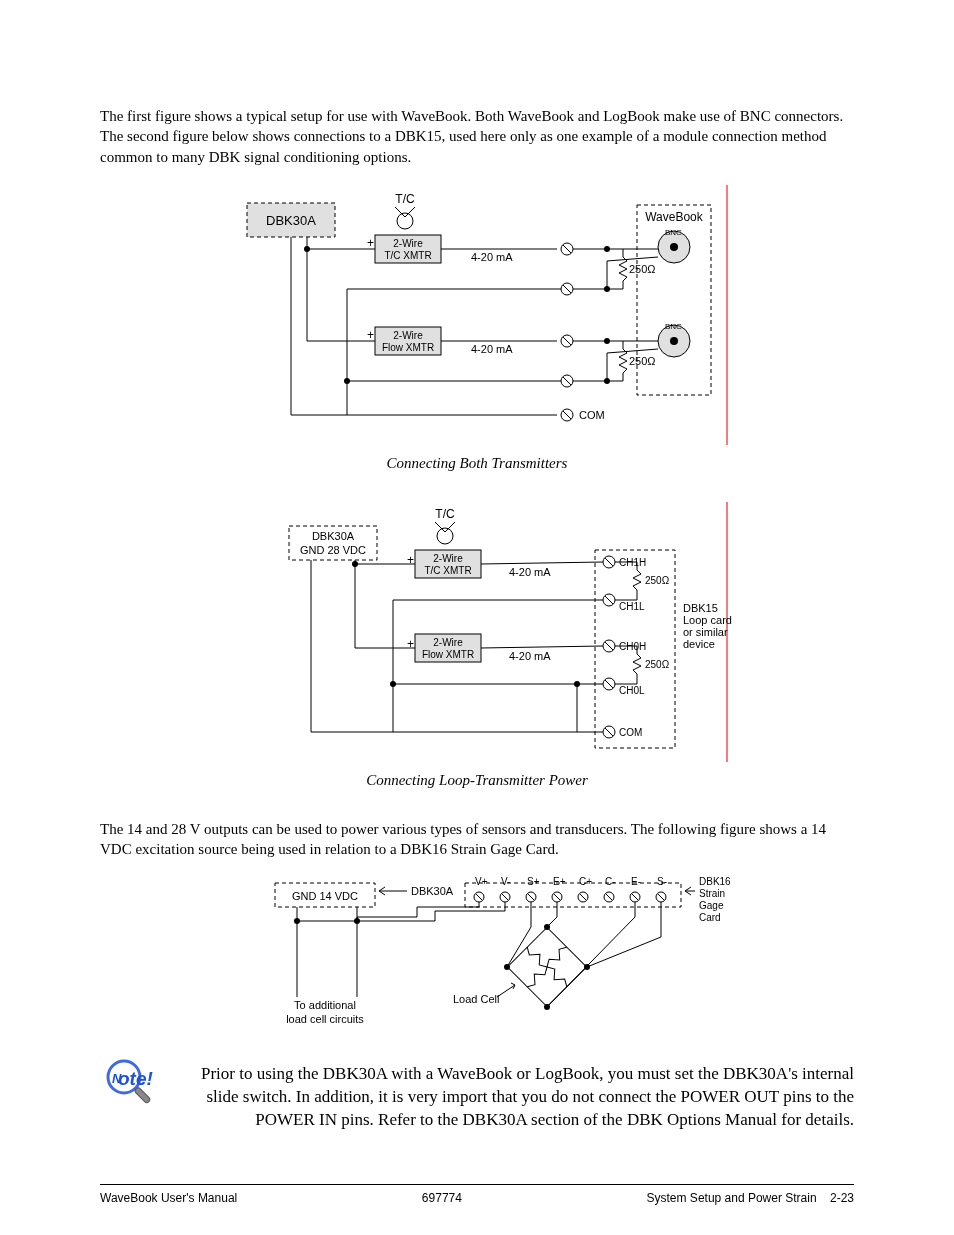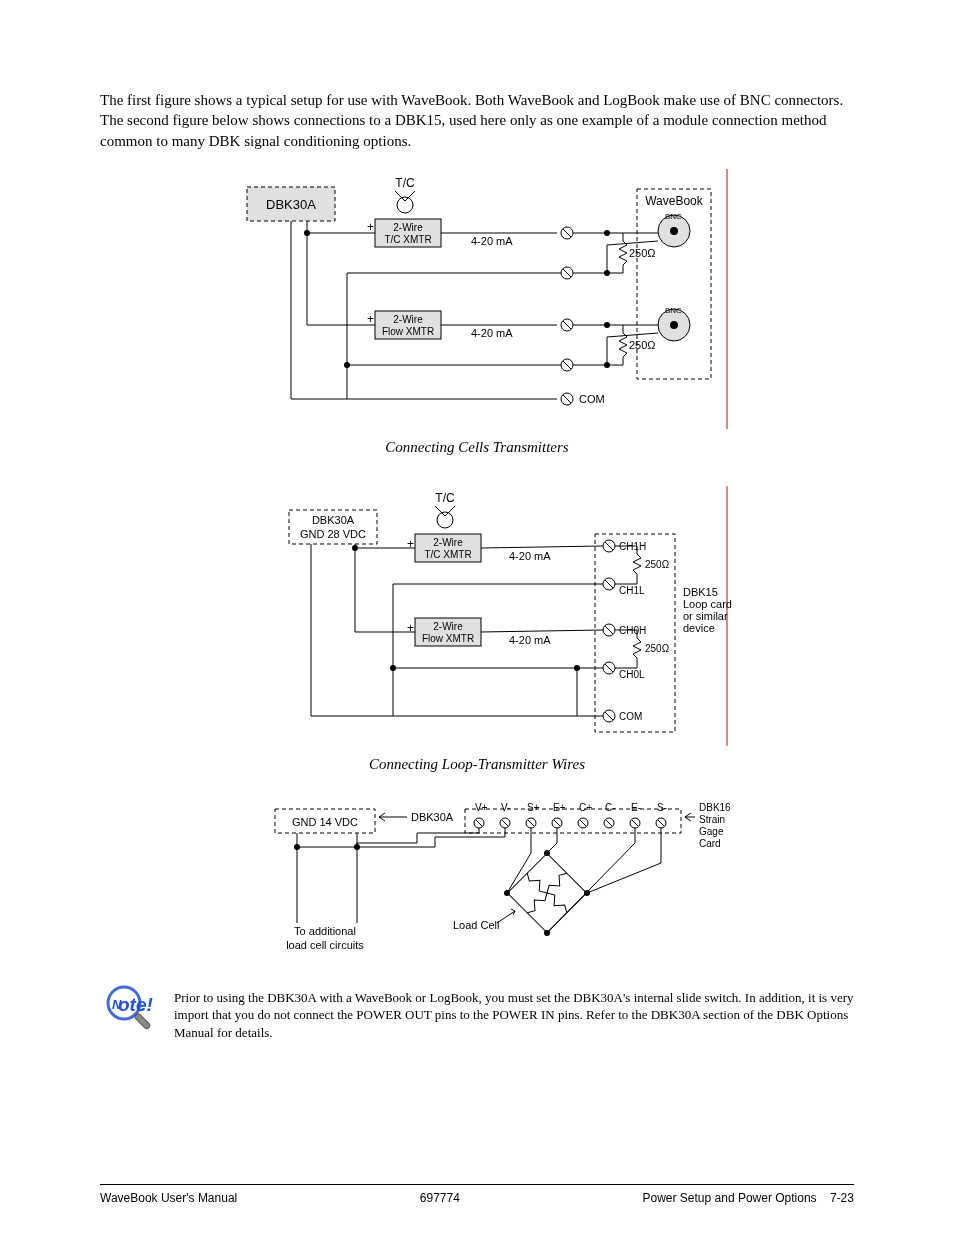--- a/index.html
+++ b/index.html
@@ -13,43 +13,44 @@
   .page {
     width: 954px;
     min-height: 1235px;
     padding: 90px 100px 40px 100px;
     box-sizing: border-box;
     position: relative;
   }
   .body-text {
     font-size: 15px;
     line-height: 1.35;
-    margin: 0 0 18px 0;
+    margin: 16px 0 18px 0;
   }
   .fig {
     text-align: center;
     margin: 4px auto 10px auto;
   }
   .fig svg { display: block; margin: 0 auto; }
   .caption {
     font-style: italic;
     font-size: 15px;
     text-align: center;
     margin: 6px 0 30px 0;
   }
   .note-row {
     display: flex;
     align-items: flex-start;
     gap: 18px;
     margin-top: 10px;
   }
   .note-text {
-    font-size: 13px;
+    font-size: 17px;
     line-height: 1.35;
     padding-top: 6px;
+    text-align: right;
   }
   .footer {
     position: absolute;
     bottom: 30px;
     left: 100px;
     right: 100px;
     border-top: 1px solid #000;
     padding-top: 6px;
     font-family: Arial, sans-serif;
     font-size: 12px;
@@ -146,21 +147,21 @@
       <circle cx="350" cy="230" r="6" fill="#fff" stroke="#000"></circle>
         <line x1="346" y1="226" x2="354" y2="234" stroke="#000"></line>
       <text x="362" y="234" font-size="11">COM</text>
       <line x1="344" y1="104" x2="130" y2="104" stroke="#000"></line>
       <line x1="130" y1="104" x2="130" y2="196" stroke="#000"></line>
       <circle cx="130" cy="196" r="3" fill="#000"></circle>
       <line x1="344" y1="196" x2="130" y2="196" stroke="#000"></line>
       <line x1="130" y1="196" x2="130" y2="230" stroke="#000"></line>
     </svg>
   </div>
-  <div class="caption">Connecting Cells Transmitters</div>
+  <div class="caption">Connecting Both Transmitters</div>
 
 
   <div class="fig">
     <svg width="520" height="260" viewBox="0 0 520 260" class="svgtext">
       <line x1="510" y1="0" x2="510" y2="260" stroke="#d00" stroke-width="1"></line>
 
       <rect x="72" y="24" width="88" height="34" fill="none" stroke="#000" stroke-dasharray="4 3"></rect>
       <text x="116" y="38" text-anchor="middle" font-size="11">DBK30A</text>
       <text x="116" y="52" text-anchor="middle" font-size="11">GND  28 VDC</text>
 
@@ -229,22 +230,23 @@
       <line x1="386" y1="98" x2="176" y2="98" stroke="#000"></line>
       <line x1="176" y1="98" x2="176" y2="182" stroke="#000"></line>
       <circle cx="176" cy="182" r="3" fill="#000"></circle>
       <line x1="386" y1="182" x2="176" y2="182" stroke="#000"></line>
       <circle cx="360" cy="182" r="3" fill="#000"></circle>
       <line x1="360" y1="182" x2="360" y2="230" stroke="#000"></line>
       <line x1="176" y1="182" x2="176" y2="230" stroke="#000"></line>
       <line x1="94" y1="230" x2="386" y2="230" stroke="#000"></line>
     </svg>
   </div>
-  <div class="caption">Connecting Loop-Transmitter Wires</div>
-
+  <div class="caption">Connecting Loop-Transmitter Power</div>
+
+  <p class="body-text">The 14 and 28 V outputs can be used to power various types of sensors and transducers. The following figure shows a 14 VDC excitation source being used in relation to a DBK16 Strain Gage Card.</p>
 
   <div class="fig">
     <svg width="560" height="170" viewBox="0 0 560 170" class="svgtext">
 
       <rect x="78" y="6" width="100" height="24" fill="none" stroke="#000" stroke-dasharray="4 3"></rect>
       <text x="128" y="23" text-anchor="middle" font-size="11">GND 14 VDC</text>
       <text x="214" y="18" font-size="11">DBK30A</text>
       <path d="M210 14 L182 14" stroke="#000"></path>
         <path d="M188 10 L182 14 L188 18" fill="none" stroke="#000"></path>
 
@@ -336,19 +338,19 @@
         <text x="18" y="28" font-family="Arial" font-size="19" font-weight="bold" font-style="italic" fill="#1e50d8">ote!</text>
       </svg>
     </div>
     <div class="note-text">Prior to using the DBK30A with a WaveBook or LogBook, you must set the DBK30A's internal slide switch. In addition, it is very import that you do not connect the POWER OUT pins to the POWER IN pins. Refer to the DBK30A section of the DBK Options Manual for details.</div>
   </div>
 
   <div class="footer">
     <span>WaveBook User's Manual</span>
     <span>697774</span>
     <span>
-      <span>Power Setup and Power Options</span>
+      <span>System Setup and Power Strain</span>
       &nbsp;&nbsp;
-      <span>7-23</span>
+      <span>2-23</span>
     </span>
   </div>
 
 </div>
 
 </body></html>

